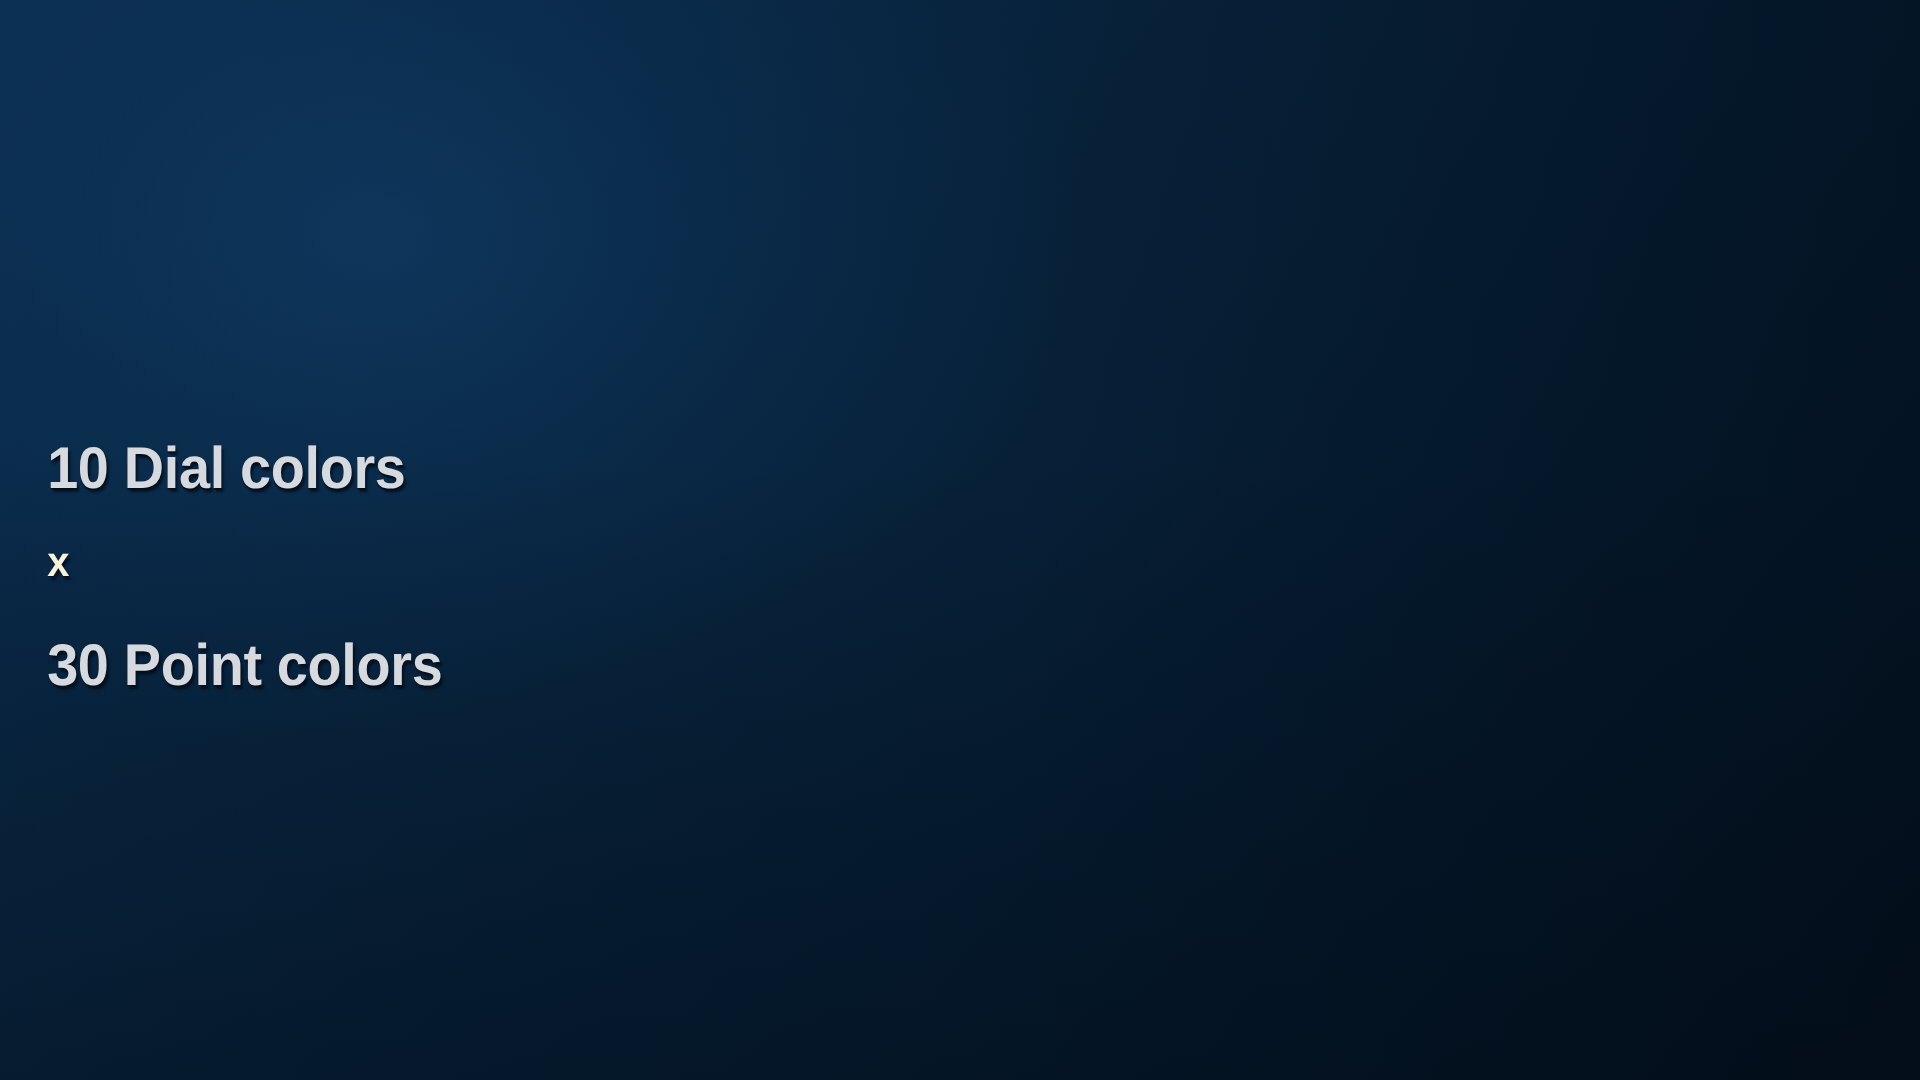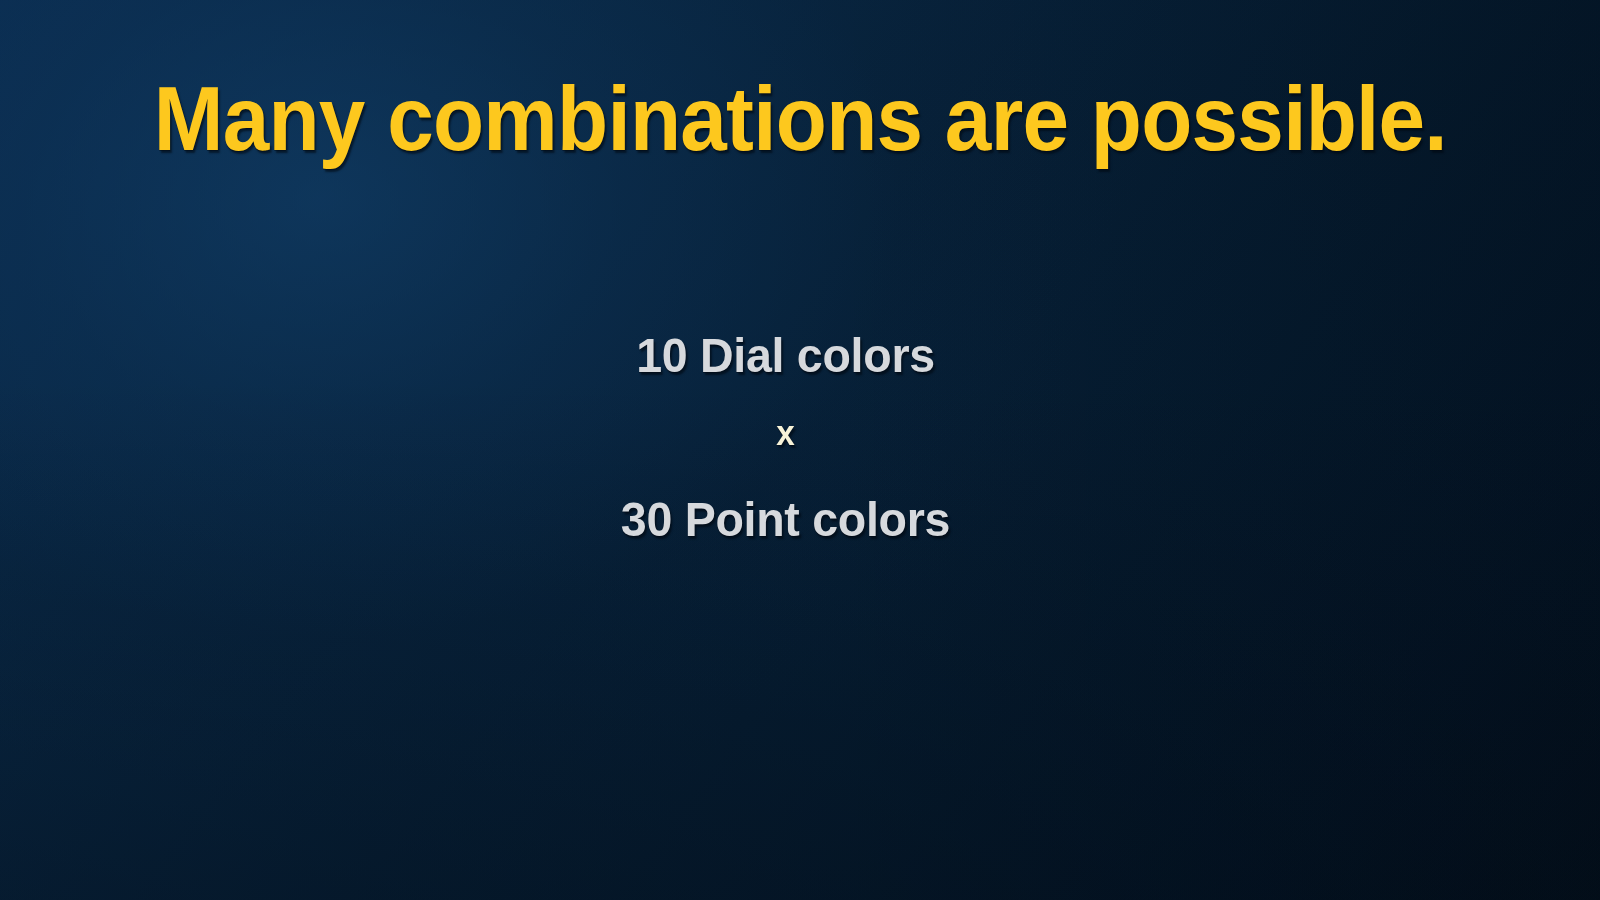--- a/index.html
+++ b/index.html
@@ -88,23 +88,23 @@
     white-space: nowrap;
     text-shadow:
       2px 3px 2px rgba(2, 10, 20, 0.62),
       0 1px 0 rgba(2, 10, 20, 0.45);
   }
 
   
   .body-stack {
     position: absolute;
     left: 0;
-    top: 331px;
+    top: 367px;
     width: 1571px;      
-    text-align: center;
+    text-align: left;
   }
 
   .body-line {
     margin: 0;
     color: #d6d9dd;
     font-size: 49px;
     line-height: 1.0;
     font-weight: 700;
     letter-spacing: -0.3px;
     font-stretch: condensed;
@@ -137,23 +137,20 @@
 </head>
 <body>
 
 <div class="slide">
 
   <div class="slide-bg-base"></div>
   <div class="slide-bg-diag"></div>
   <div class="slide-bg-glow"></div>
   <div class="slide-bg-vignette"></div>
 
-  <div class="title-wrap">
-    <h1 class="slide-title">Many combinations are possible.</h1>
-  </div>
 
   <div class="body-stack">
     <p class="body-line line-dial">10 Dial colors</p>
 
     <p class="body-operator">x</p>
 
     <p class="body-line line-point">30 Point colors</p>
   </div>
 
 </div>

